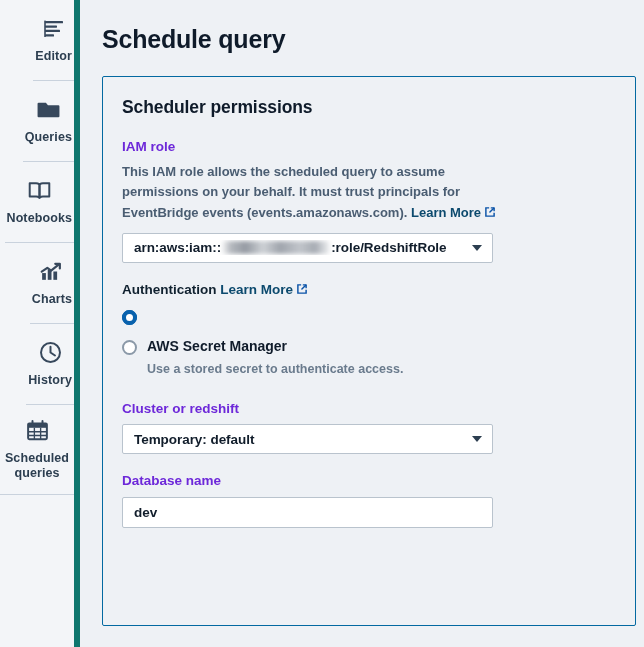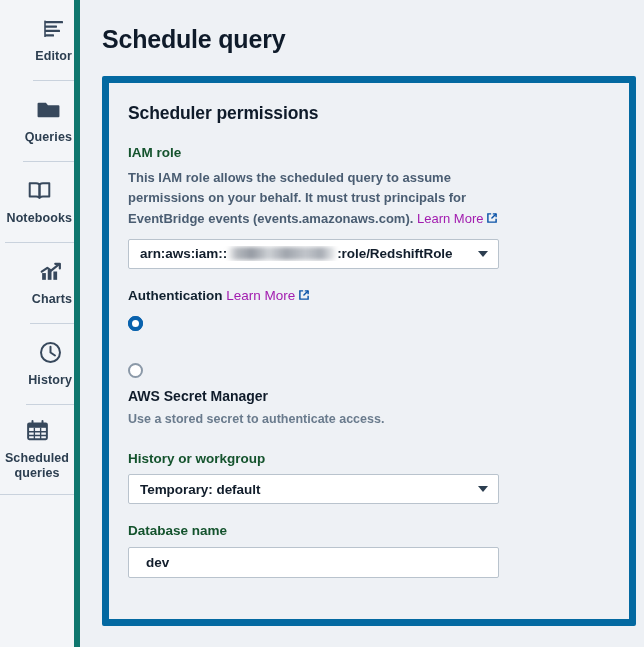--- a/index.html
+++ b/index.html
@@ -84,56 +84,56 @@
   .page-title {
     font-size: 25px;
     font-weight: 700;
     color: #0f1b2a;
     letter-spacing: -0.2px;
     margin: 6px 0 22px 0;
     line-height: 1.1;
   }
 
   .panel {
-    border: 7px solid #0369a1;
+    border: 1px solid #0369a1;
     border-radius: 2px;
     background: #eef1f5;
     padding: 20px 22px 24px 19px;
     height: 550px;
     overflow: hidden;
   }
 
   .panel-title {
     font-size: 17.5px;
     font-weight: 700;
     color: #0f1b2a;
     margin-bottom: 20px;
     letter-spacing: -0.1px;
   }
 
   .field-label {
     font-size: 13.5px;
     font-weight: 700;
-    color: #14532d;
+    color: #6d28d9;
     margin-bottom: 7px;
     line-height: 1.3;
   }
 
   .desc {
     font-size: 13px;
     font-weight: 700;
     color: #4a5d72;
     line-height: 1.56;
     margin-bottom: 10px;
     max-width: 375px;
   }
 
   .link {
-    color: #a21caf;
-    font-weight: 400;
+    color: #0c4a6e;
+    font-weight: 700;
     text-decoration: none;
     cursor: pointer;
     white-space: nowrap;
   }
 
   .ext-icon {
     display: inline-block;
     width: 12px;
     height: 12px;
     vertical-align: -1px;
@@ -199,39 +199,39 @@
   .text-input {
     width: 371px;
     height: 31px;
     background: #ffffff;
     border: 1px solid #b9c3cd;
     border-radius: 2px;
     font-family: "Liberation Sans", sans-serif;
     font-size: 13.5px;
     font-weight: 700;
     color: #111d2b;
-    padding: 0 17px;
+    padding: 0 11px;
     outline: none;
   }
 
   
   .auth-head {
     font-size: 13.5px;
     font-weight: 700;
     color: #10212f;
     margin: 19px 0 11px 0;
   }
 
   .radio-row {
     display: flex;
     align-items: flex-start;
     gap: 10px;
     cursor: pointer;
   }
-  .radio-row + .radio-row { margin-top: 30px; flex-direction: column; }
+  .radio-row + .radio-row { margin-top: 13px; }
 
   .radio {
     flex: 0 0 auto;
     width: 15px;
     height: 15px;
     border-radius: 50%;
     border: 2px solid #8b99a8;
     background: #ffffff;
     margin-top: 2px;
     position: relative;
@@ -388,21 +388,21 @@
         <span class="radio"></span>
         <div>
           <div class="radio-main">AWS Secret Manager</div>
           <div class="radio-desc">Use a stored secret to authenticate access.</div>
         </div>
       </div>
 
       <div class="spacer-20"></div>
 
       
-      <div class="field-label">History or workgroup</div>
+      <div class="field-label">Cluster or redshift</div>
       <div class="control">
         <span class="value">Temporary: default</span>
         <span class="chevron"></span>
       </div>
 
       <div class="spacer-18"></div>
 
       
       <div class="field-label">Database name</div>
       <input class="text-input" type="text" value="dev" style="">

